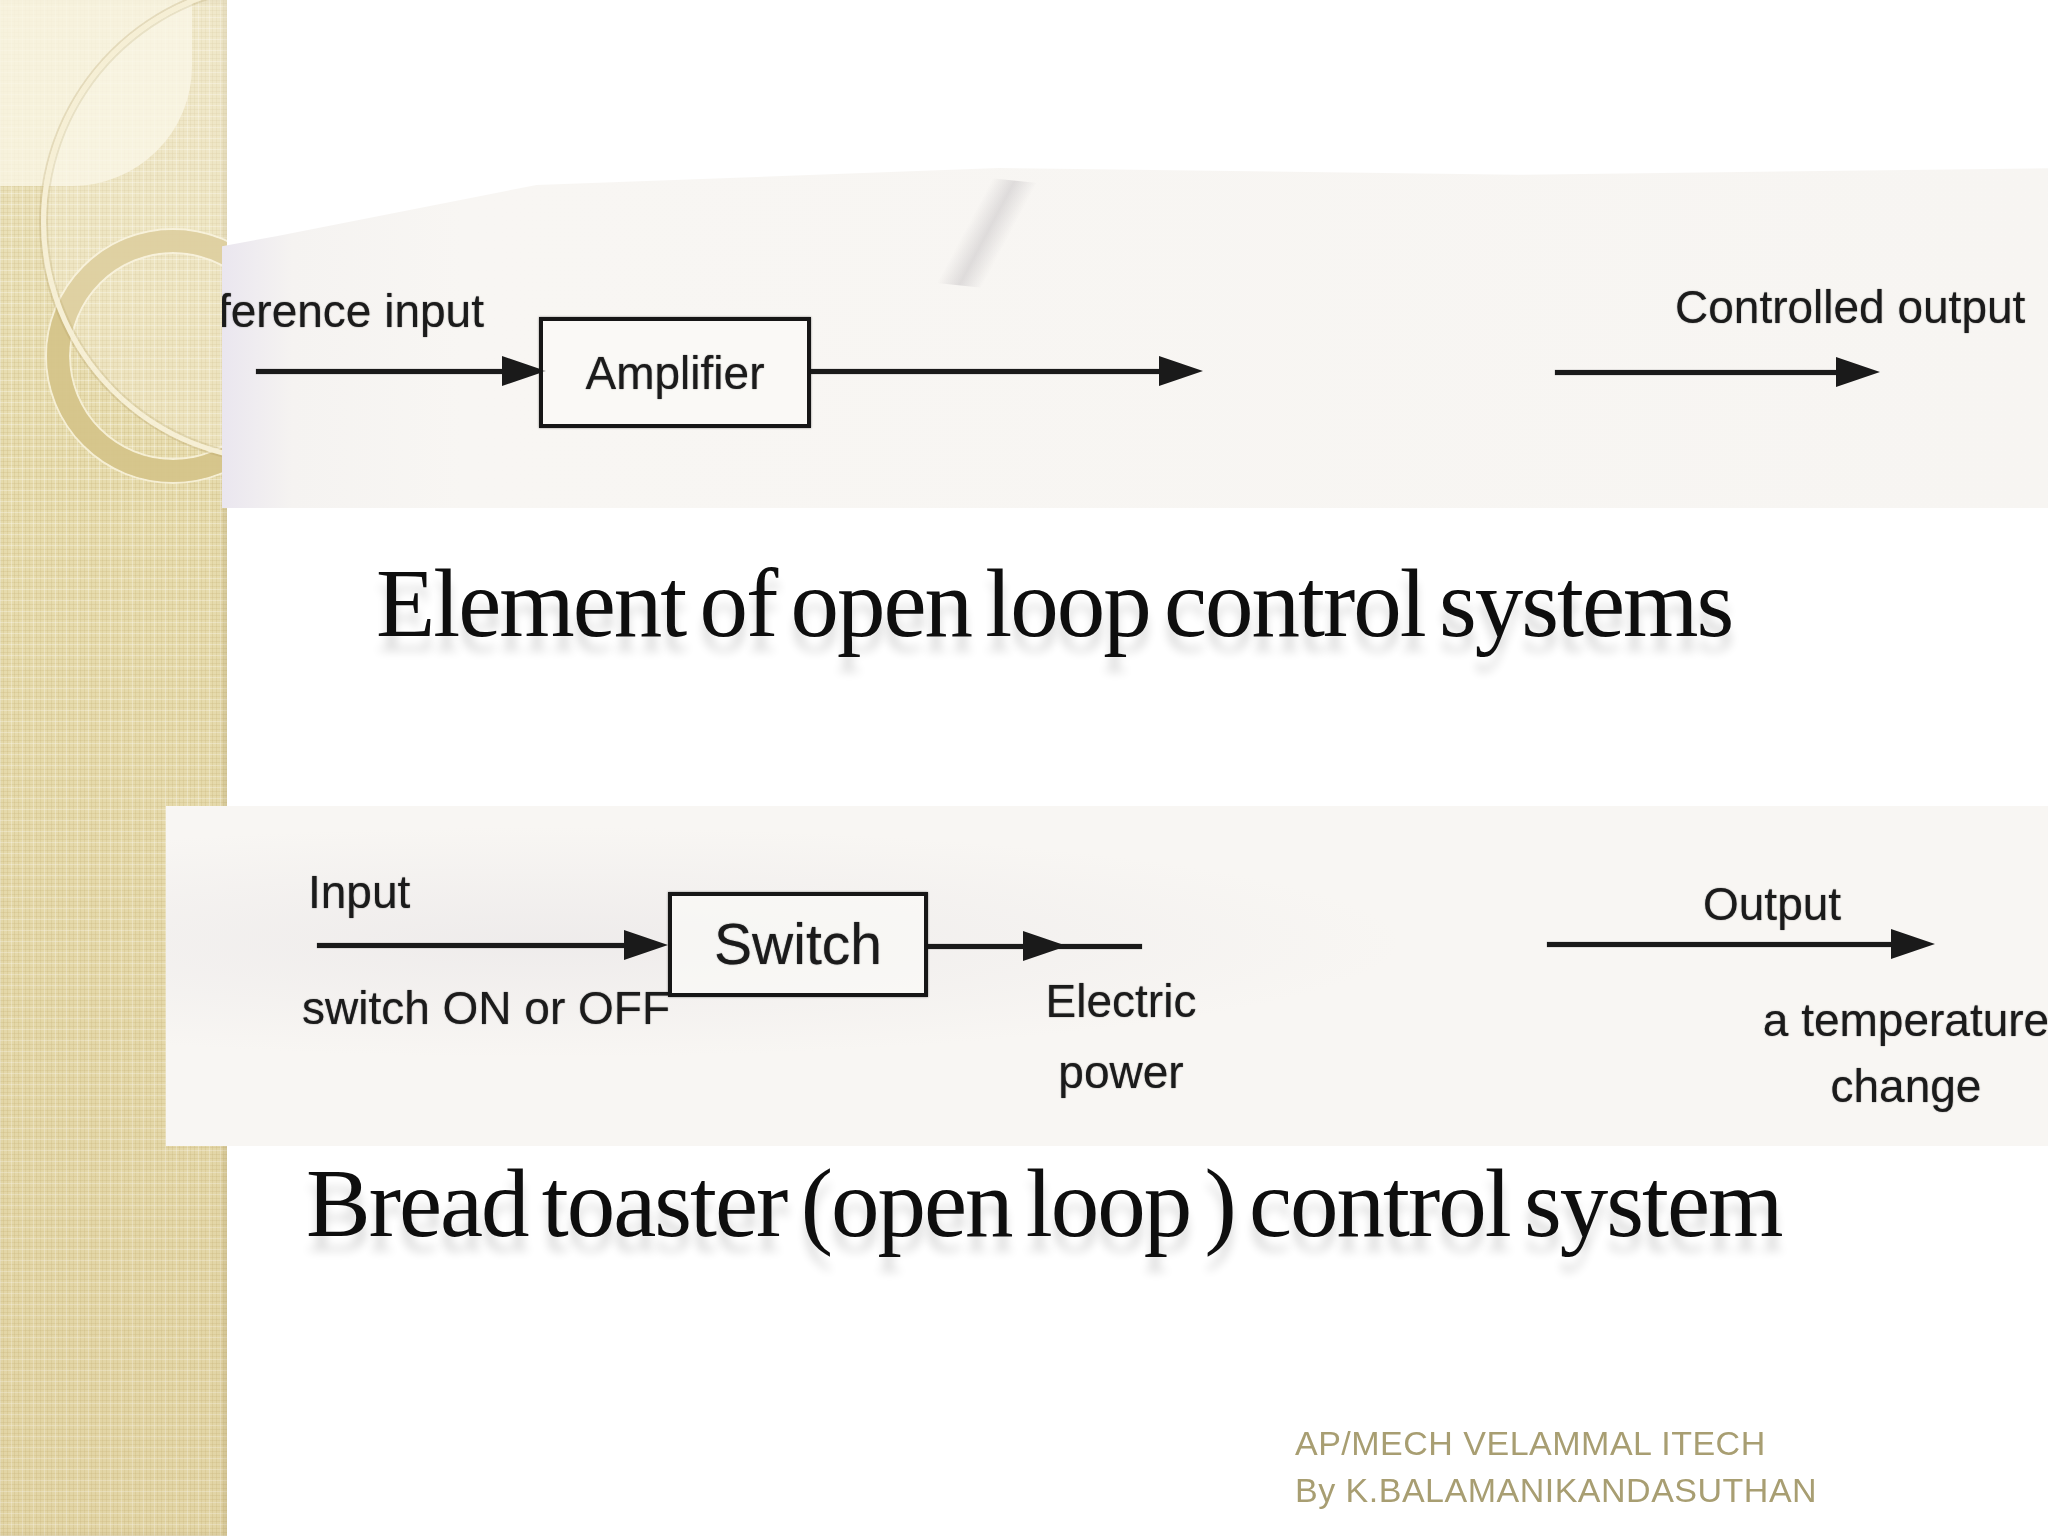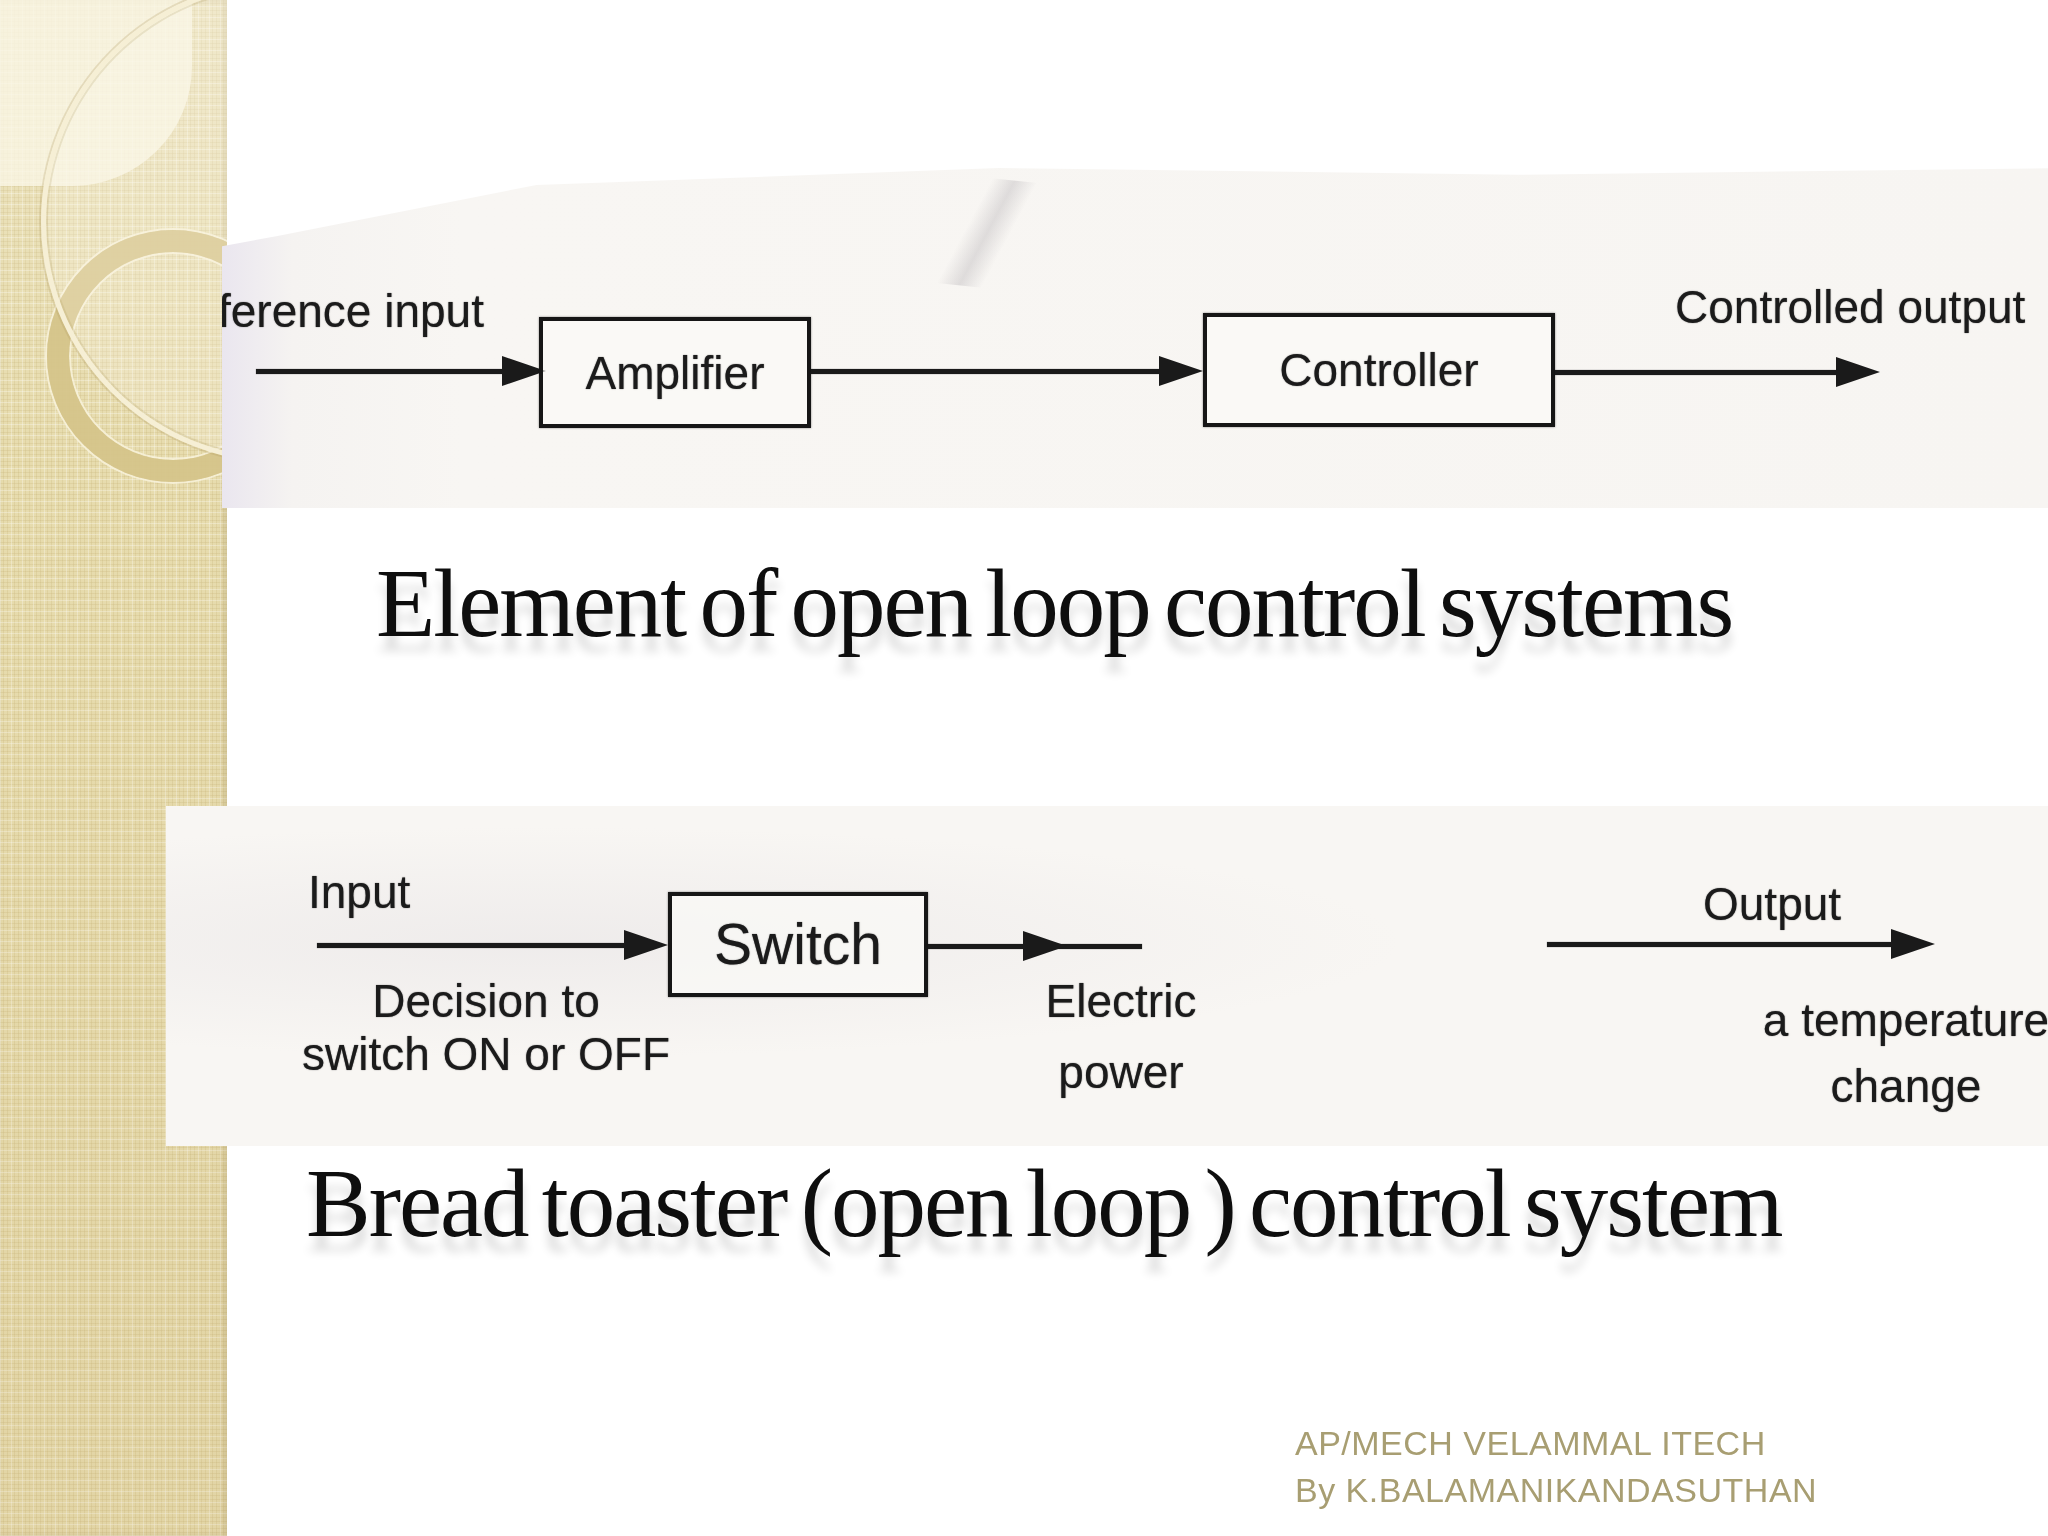--- a/index.html
+++ b/index.html
@@ -107,41 +107,37 @@
     <div class="aline" style="left:34px;top:201px;width:250px;"></div>
     <div class="ahead" style="left:280px;top:188px;"></div>
 
     <div class="dbox" style="left:317px;top:149px;width:264px;height:103px;">
       <span class="dlabel">Amplifier</span>
     </div>
 
     <div class="aline" style="left:589px;top:201px;width:350px;"></div>
     <div class="ahead" style="left:937px;top:188px;"></div>
 
-    <div class="dbox" style="left:981px;top:145px;width:344px;height:106px;">
-      <span class="dlabel">Controller</span>
-    </div>
 
     <div class="aline" style="left:1333px;top:202px;width:284px;"></div>
     <div class="ahead" style="left:1614px;top:189px;"></div>
 
     <div class="dlabel" style="left:1453px;top:116px;">Controlled output</div>
   </div>
 
   <div class="slide-title" style="left:376px;top:548px;">Element of open loop control systems</div>
 
   <div id="scan2" class="scan">
 
     <div class="dlabel" style="left:142px;top:63px;">Input</div>
 
     <div class="aline" style="left:151px;top:137px;width:311px;"></div>
     <div class="ahead" style="left:458px;top:124px;"></div>
 
     <div class="center" style="position:absolute;left:20px;top:172px;width:600px;">
-      <div class="dlabel" style="position:static;">Decision to</div>
       <div class="dlabel" style="position:static;margin-top:7px;">switch ON or OFF</div>
     </div>
 
     <div class="dbox" style="left:502px;top:86px;width:252px;height:97px;">
       <span class="dlabel" style="font-size:57px;">Switch</span>
     </div>
 
     <div class="aline" style="left:762px;top:138px;width:214px;"></div>
     <div class="ahead" style="left:857px;top:125px;"></div>
 

